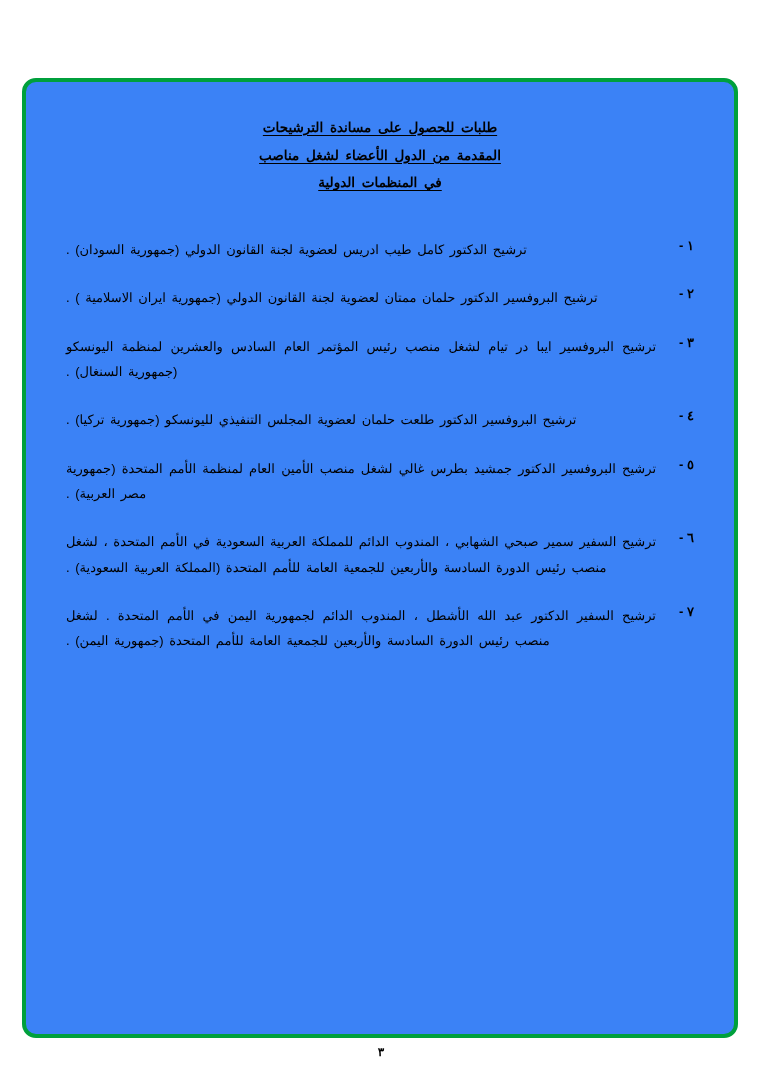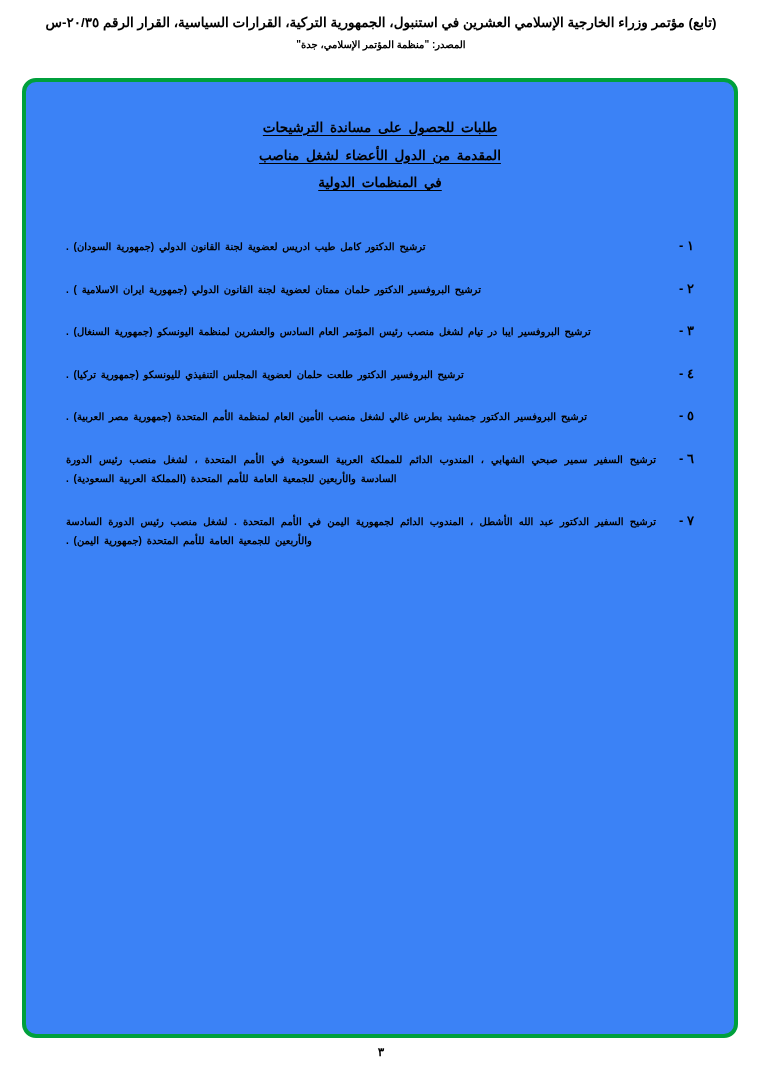--- a/index.html
+++ b/index.html
@@ -90,22 +90,22 @@
     flex: 0 0 38px;
     font-size: 13px;
     font-weight: bold;
     text-align: right;
     padding-top: 1px;
     white-space: nowrap;
     direction: rtl;
   }
   .item-body {
     flex: 1 1 auto;
-    font-size: 10px;
-    font-weight: bold;
+    font-size: 13px;
+    font-weight: normal;
     line-height: 1.95;
     text-align: justify;
     text-align-last: left;
     letter-spacing: 0.6px;
     word-spacing: 2px;
     direction: rtl;
   }
 
   
   .page-number {
@@ -116,24 +116,20 @@
     text-align: center;
     font-size: 12px;
     font-weight: bold;
   }
 </style>
 </head>
 <body>
 
 <div class="page">
 
-  <div class="doc-header">
-    <div class="header-line">(تابع) مؤتمر وزراء الخارجية الإسلامي العشرين في استنبول، الجمهورية التركية، القرارات السياسية، القرار الرقم ٢٠/٣٥-س</div>
-    <div class="header-source">المصدر:  "منظمة المؤتمر الإسلامي، جدة"</div>
-  </div>
 
   <div class="frame">
     <div class="frame-inner">
 
       <div class="title-block">
         <div class="title-line">طلبات للحصول على مساندة الترشيحات</div>
         <div class="title-line">المقدمة من الدول الأعضاء لشغل مناصب</div>
         <div class="title-line">في المنظمات الدولية</div>
       </div>
 

